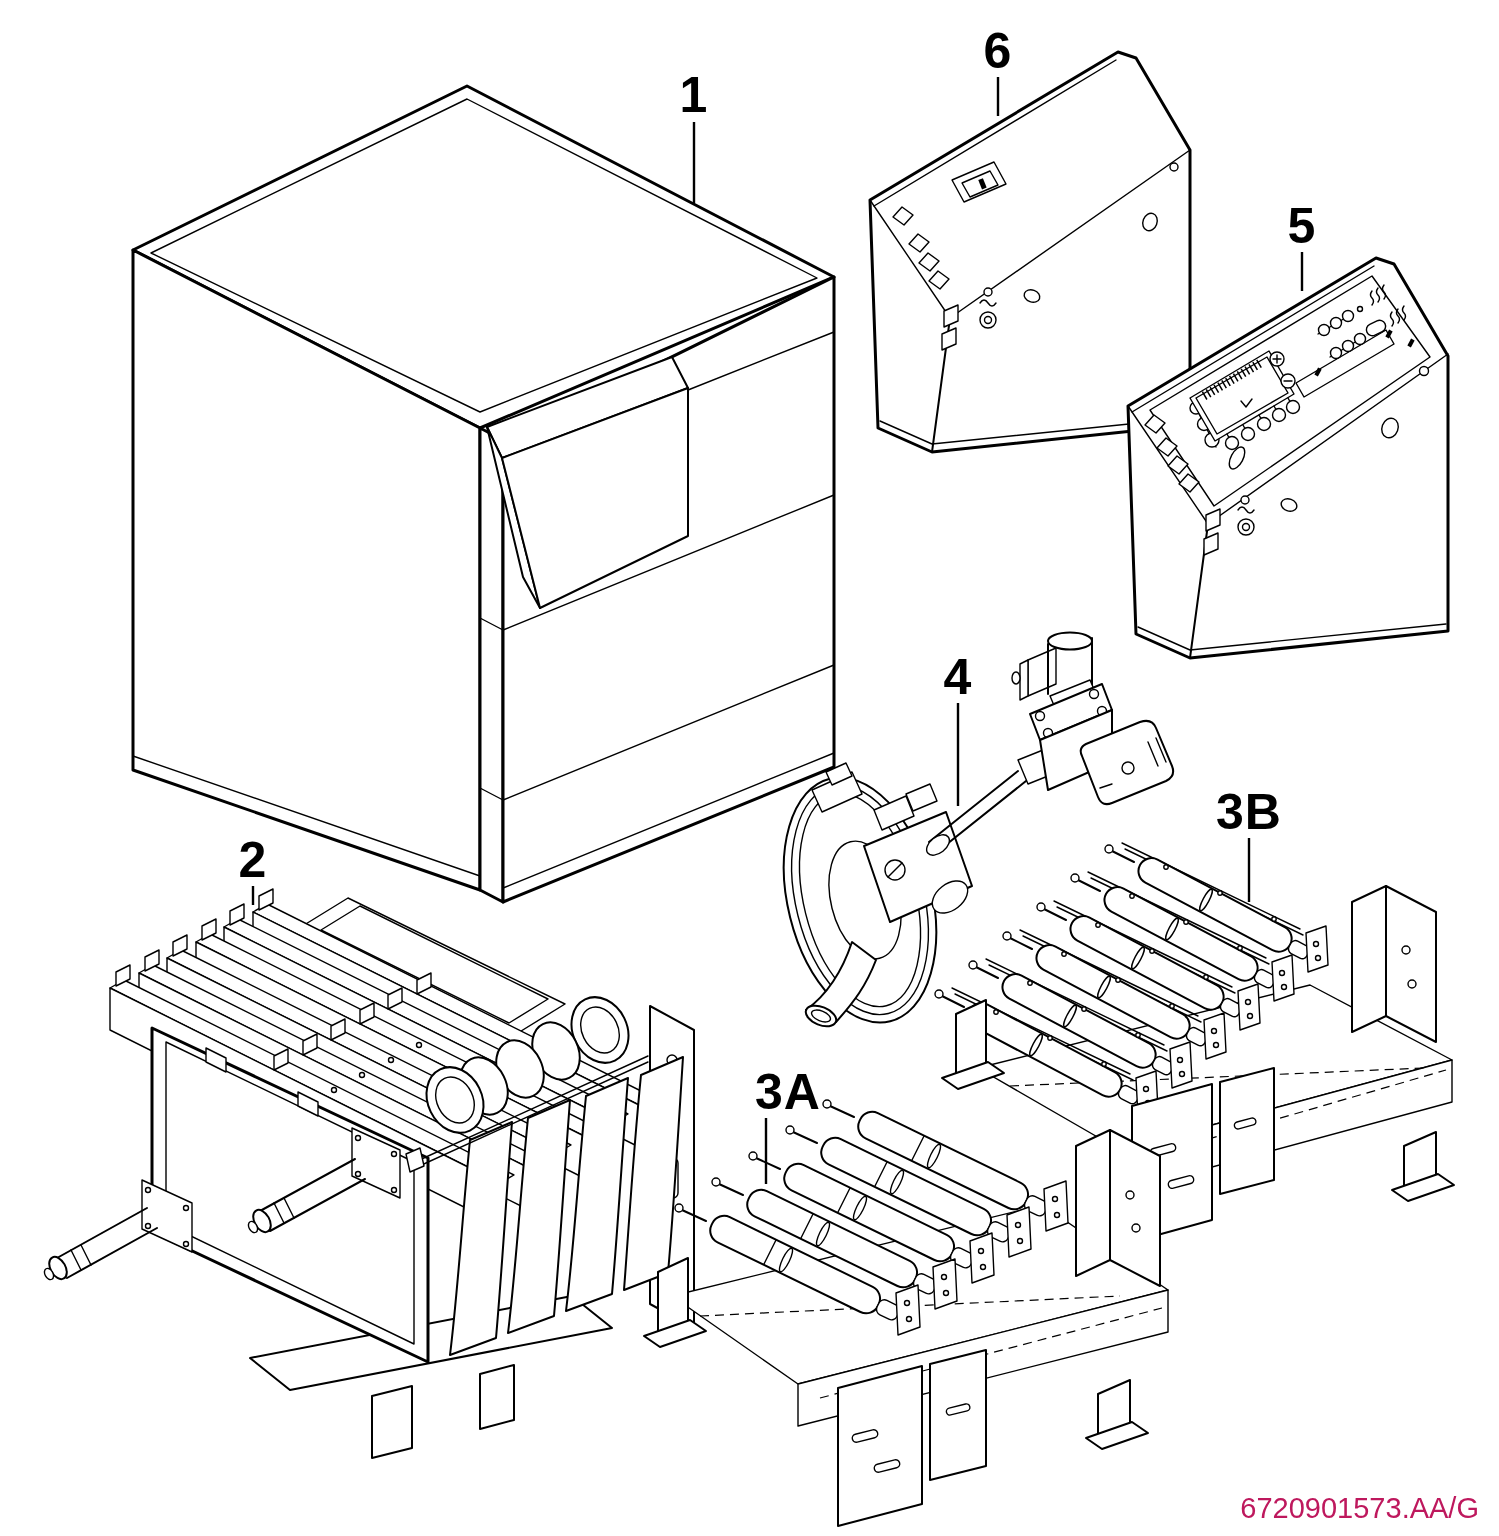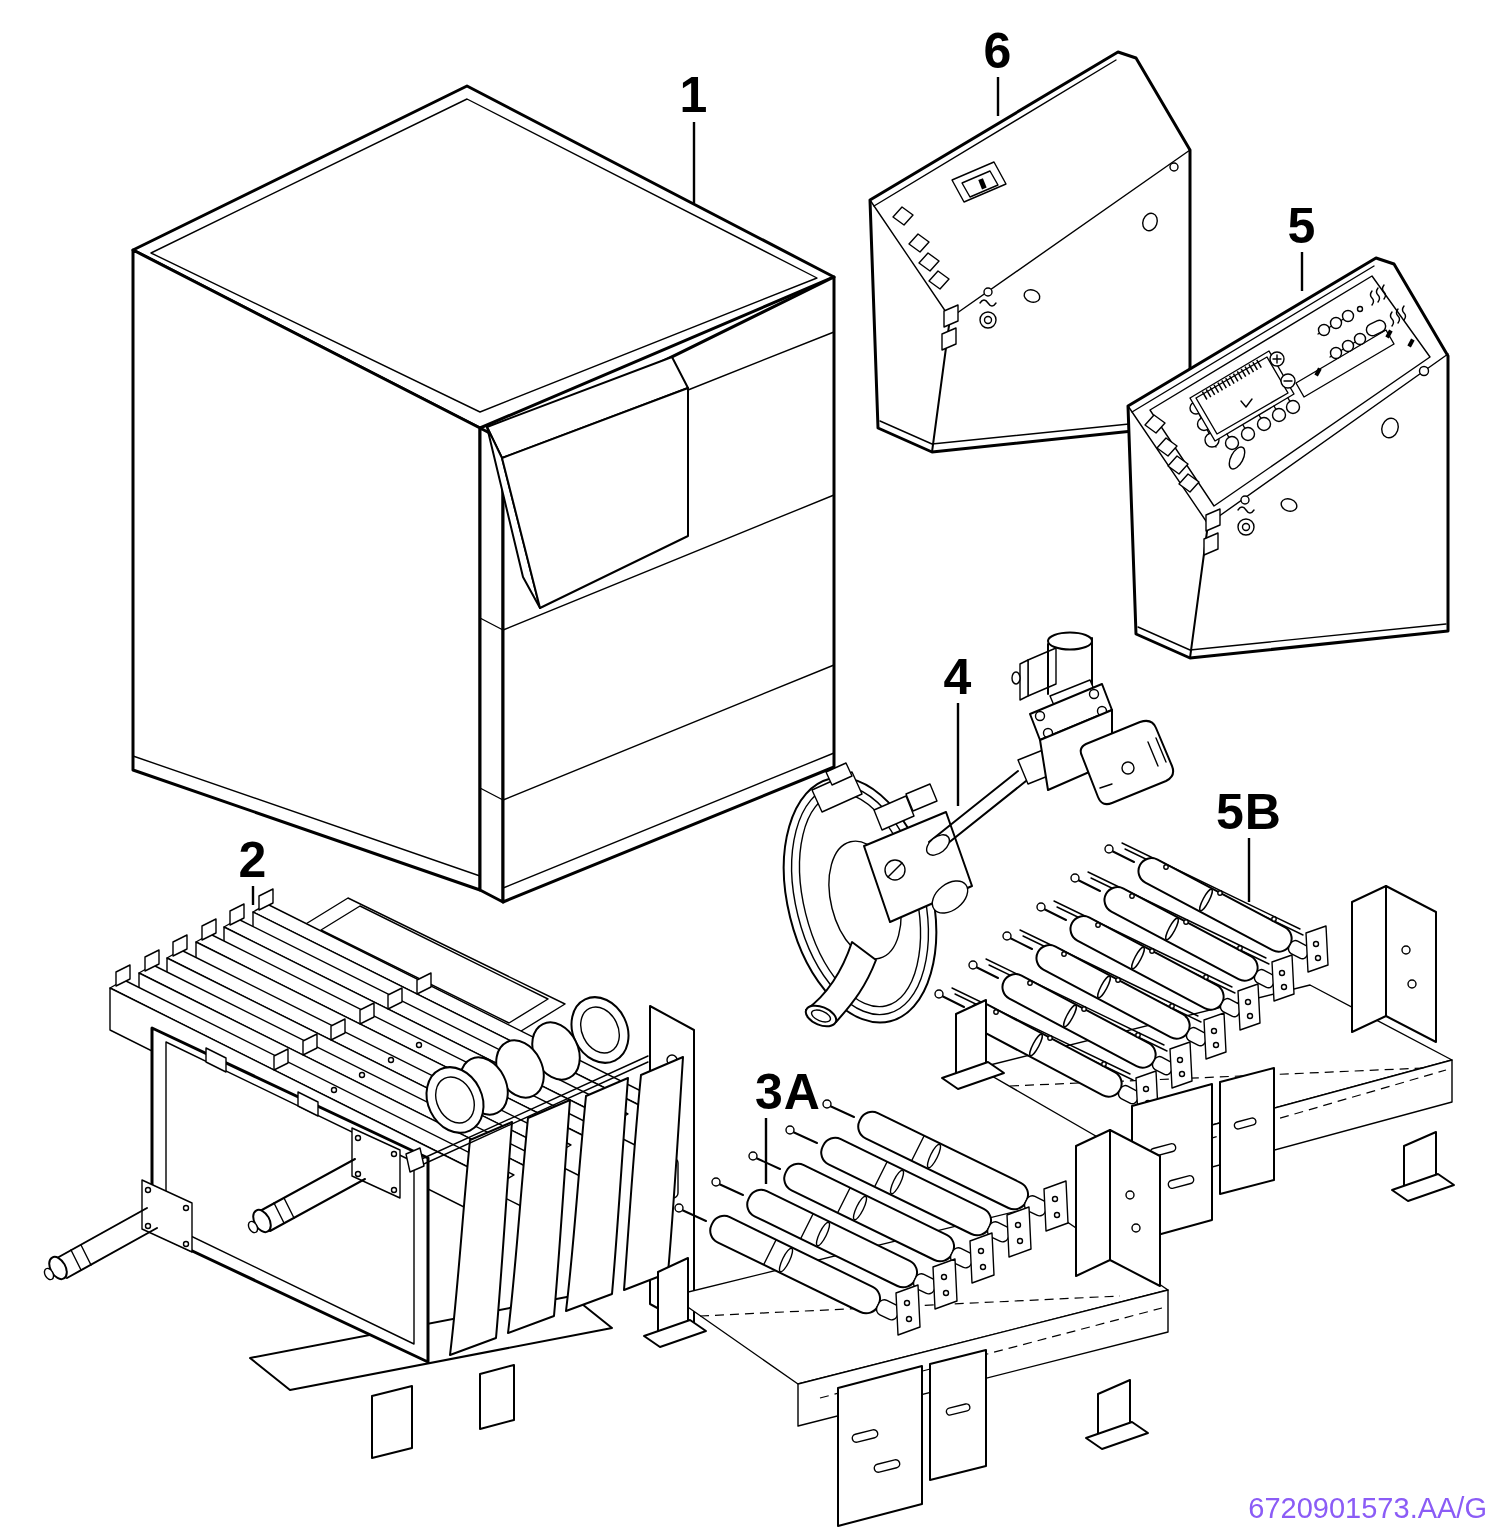--- a/index.html
+++ b/index.html
@@ -8,21 +8,21 @@
   svg{position:absolute;left:0;top:0;}
   .o {fill:#fff;stroke:#000;stroke-width:3;stroke-linejoin:round;stroke-linecap:round;}
   .m {fill:#fff;stroke:#000;stroke-width:2;stroke-linejoin:round;stroke-linecap:round;}
   .t {fill:none;stroke:#000;stroke-width:1.4;stroke-linejoin:round;stroke-linecap:round;}
   .tf{fill:#fff;stroke:#000;stroke-width:1.4;stroke-linejoin:round;}
   .d {fill:none;stroke:#000;stroke-width:1.2;stroke-dasharray:9 6;}
   .k {fill:#000;stroke:none;}
   .ld{stroke:#000;stroke-width:2.4;}
   .callout{position:absolute;transform:translate(-50%,-50%);font-weight:800;font-size:50px;
            color:#000;letter-spacing:1px;white-space:nowrap;}
-  .ref{position:absolute;right:12px;top:1492px;font-size:29px;color:#8b5cf6;}
+  .ref{position:absolute;right:20px;top:1492px;font-size:29px;color:#be185d;}
 </style>
 </head>
 <body>
 
 <div id="stage">
 <svg width="1499" height="1536" viewBox="0 0 1499 1536">
 
   <g>
     <polygon class="o" points="467,86 133,250 480,428 834,277"></polygon>
     <polygon class="t" points="467,99 151,253 480,412 817,278"></polygon>
@@ -476,19 +476,19 @@
     <line class="ld" x1="1249" y1="838" x2="1249" y2="902"></line>
     <line class="ld" x1="958" y1="703" x2="958" y2="806"></line>
     <line class="ld" x1="1302" y1="252" x2="1302" y2="291"></line>
     <line class="ld" x1="998" y1="77" x2="998" y2="116"></line>
   </g>
 </svg>
 
   <div class="callout" style="left:694px;top:95px">1</div>
   <div class="callout" style="left:253px;top:860px">2</div>
   <div class="callout" style="left:788px;top:1092px">3A</div>
-  <div class="callout" style="left:1249px;top:812px">5B</div>
+  <div class="callout" style="left:1249px;top:812px">3B</div>
   <div class="callout" style="left:958px;top:677px">4</div>
   <div class="callout" style="left:1302px;top:226px">5</div>
   <div class="callout" style="left:998px;top:51px">6</div>
 
   <div class="ref">6720901573.AA/G</div>
 </div>
 
 </body></html>

